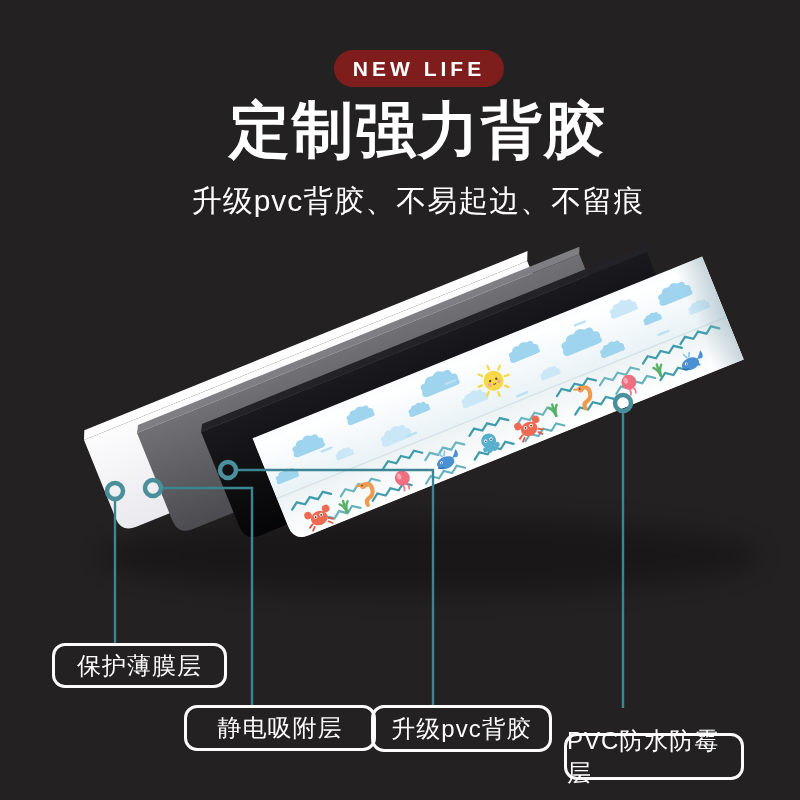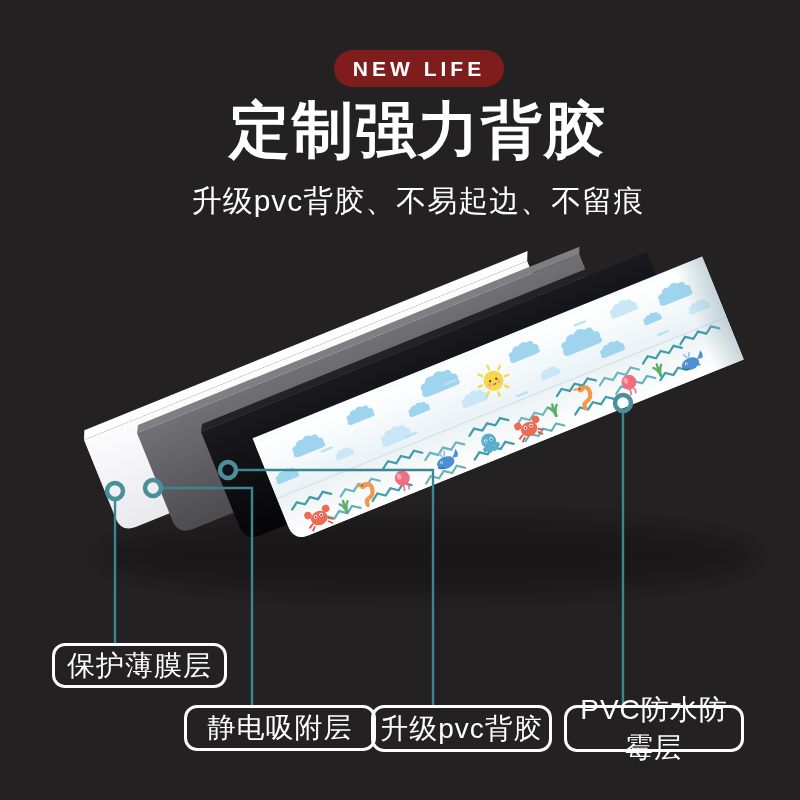--- a/index.html
+++ b/index.html
@@ -22,28 +22,27 @@
   }
   .subtitle{
     position:absolute;left:0;top:181px;width:800px;text-align:center;
     transform:translateX(18px);
     color:#ffffff;font-size:30px;font-weight:400;letter-spacing:1px;
   }
   .layer-label{
     position:absolute;box-sizing:border-box;
     border:3px solid #fcfcfc;border-radius:13px;
     display:flex;align-items:center;justify-content:center;
-    color:#ffffff;font-size:28px;font-weight:500;letter-spacing:1px;
+    color:#ffffff;font-size:24px;font-weight:500;letter-spacing:1px;
     background:transparent;
-    text-align:center;
   }
   .ll-1{left:52px;top:643px;width:175px;height:45px;}
   .ll-2{left:184px;top:705px;width:192px;height:46px;}
   .ll-3{left:371px;top:705px;width:181px;height:47px;}
-  .ll-4{left:564px;top:705px;width:180px;height:47px;}
+  .ll-4{left:564px;top:733px;width:180px;height:47px;}
 </style>
 </head>
 <body>
 
 <div class="stage">
 
   <svg class="scene" viewBox="0 0 800 800" aria-hidden="true">
     <defs>
       <linearGradient id="gWhite" x1="0" y1="0" x2="0" y2="1">
         <stop offset="0" stop-color="#fcfcfd"></stop>

